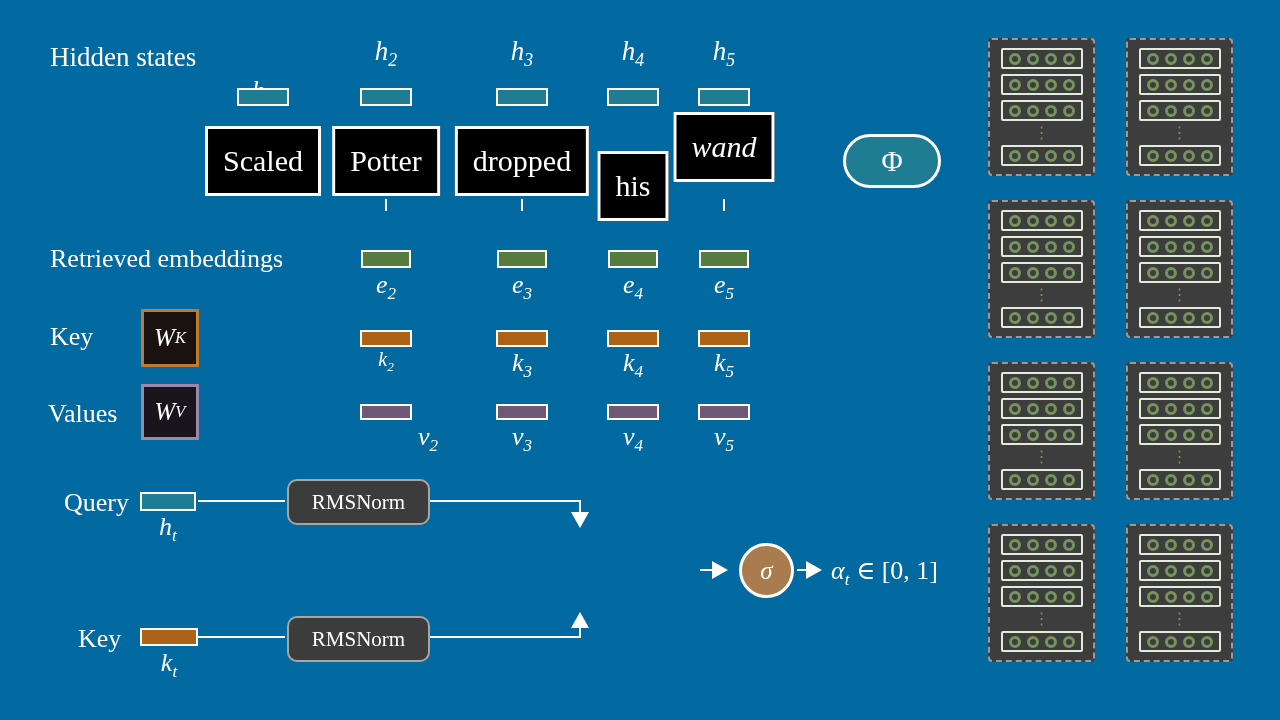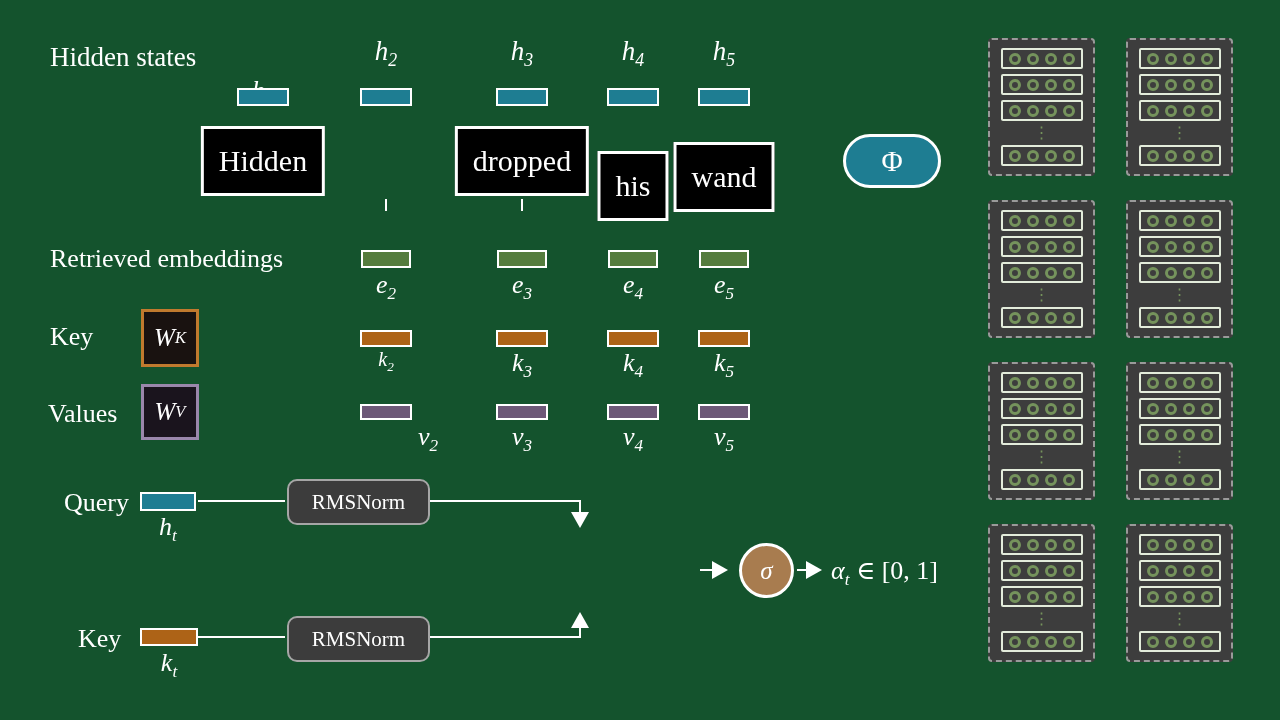--- a/index.html
+++ b/index.html
@@ -1,18 +1,18 @@
 <!DOCTYPE html>
 <html><head>
 <meta charset="utf-8">
 <style>
   * { margin:0; padding:0; box-sizing:border-box; }
   html,body { background:#000; }
   #stage {
-    position:relative; width:1280px; height:720px; background:#14532d;
+    position:relative; width:1280px; height:720px; background:#0369a1;
     color:#fff; font-family:"Liberation Serif","DejaVu Serif",serif;
     overflow:hidden;
   }
   .abs { position:absolute; }
   .lbl { position:absolute; font-size:26px; white-space:nowrap; }
   .mathlbl {
     position:absolute; font-style:italic; font-size:27px;
     transform:translateX(-50%); white-space:nowrap;
   }
   .mathlbl sub, .matrix-box sub, .sigma sub, .alpha sub { font-size:66%; line-height:0; font-style:italic; }
@@ -113,24 +113,25 @@
   <div class="mathlbl" style="left:522px;top:36px;"><span>h</span><sub>3</sub></div>
   <div class="mathlbl" style="left:633px;top:36px;"><span>h</span><sub>4</sub></div>
   <div class="mathlbl" style="left:724px;top:36px;"><span>h</span><sub>5</sub></div>
 
   <div class="vec teal" style="left:237px;top:88px;width:52px;height:18px;"></div>
   <div class="vec teal" style="left:360px;top:88px;width:52px;height:18px;"></div>
   <div class="vec teal" style="left:496px;top:88px;width:52px;height:18px;"></div>
   <div class="vec teal" style="left:607px;top:88px;width:52px;height:18px;"></div>
   <div class="vec teal" style="left:698px;top:88px;width:52px;height:18px;"></div>
 
-  <div class="word-box" style="left:263px;top:126px;">Hidden</div>
+  <div class="word-box" style="left:263px;top:126px;">Scaled</div>
+  <div class="word-box" style="left:386px;top:126px;">Potter</div>
   <div class="word-box" style="left:522px;top:126px;">dropped</div>
   <div class="word-box" style="left:633px;top:116px;margin-top:35px;">his</div>
-  <div class="word-box" style="left:724px;top:142px;">wand</div>
+  <div class="word-box" style="left:724px;top:112px;font-style:italic;">wand</div>
 
   <div class="phi-pill">Φ</div>
 
   <div class="lbl" style="left:50px;top:244px;">Retrieved embeddings</div>
 
   <div class="vec green" style="left:361px;top:250px;width:50px;height:18px;"></div>
   <div class="vec green" style="left:497px;top:250px;width:50px;height:18px;"></div>
   <div class="vec green" style="left:608px;top:250px;width:50px;height:18px;"></div>
   <div class="vec green" style="left:699px;top:250px;width:50px;height:18px;"></div>
 

